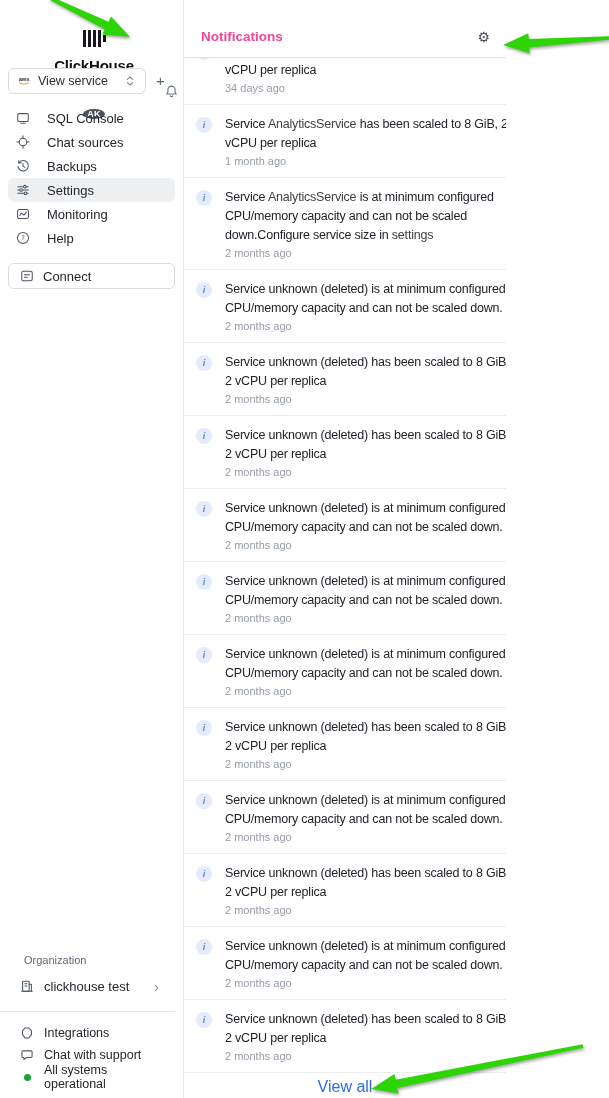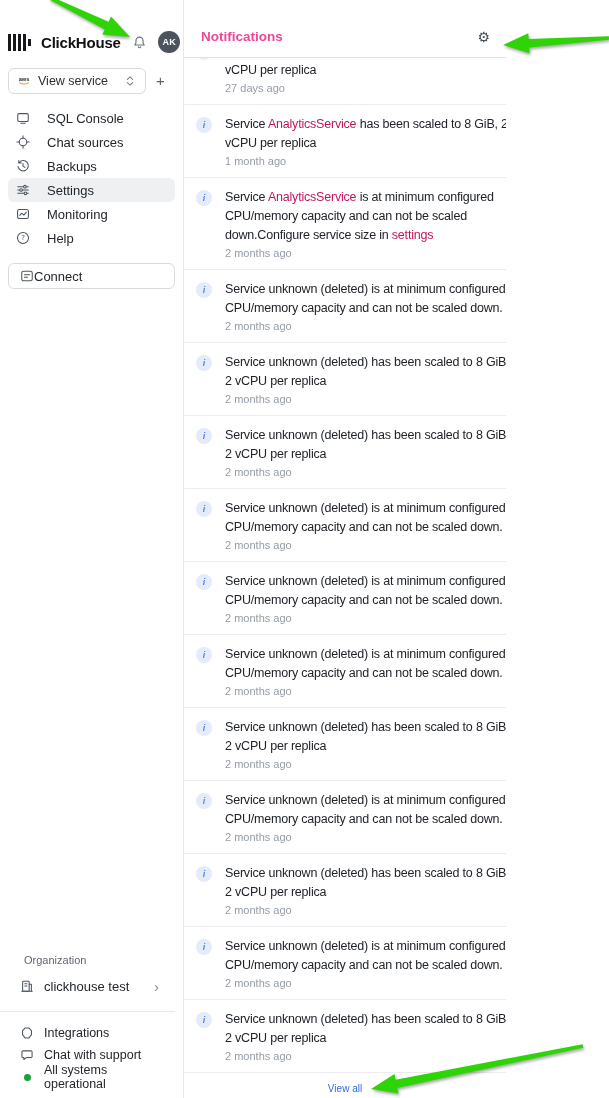--- a/index.html
+++ b/index.html
@@ -6,21 +6,21 @@
   html,body { width:609px; height:1098px; }
   body {
     position:relative; overflow:hidden; background:#fff;
     font-family:"Liberation Sans", sans-serif; color:#1d2025;
     -webkit-font-smoothing:antialiased;
   }
 
   
   .sidebar { position:absolute; left:0; top:0; width:184px; height:100%;
              border-right:1px solid #e7e8ea; background:#fff; }
-  .side-header { display:flex; align-items:center; margin:30px 3px 0 8px; height:24px; gap:10px; }
+  .side-header { display:flex; align-items:center; margin:30px 3px 0 8px; height:24px; gap:10px;flex-direction:column; }
   .logo { display:flex; align-items:center; gap:2px; height:17px; }
   .logo .bar { width:3px; height:17px; background:#17181c; }
   .logo .dot { width:3px; height:7px; background:#17181c; }
   .brand { font-size:15px; font-weight:700; letter-spacing:-0.2px; color:#101114; }
   .bell-btn { margin-left:auto; width:18px; height:18px; display:flex; align-items:center; justify-content:center; cursor:pointer; }
   .avatar { width:22px; height:22px; border-radius:50%; background:#4b535e; color:#fff;
             font-size:9px; font-weight:700; display:flex; align-items:center; justify-content:center; letter-spacing:0.2px; }
 
   .service-row { display:flex; align-items:center; margin:14px 8px 0 8px; }
   .service-select { width:138px; height:26px; border:1px solid #d8dadd; border-radius:6px;
@@ -31,21 +31,21 @@
   .nav { margin:12px 8px 0 8px; }
   .nav-item { display:flex; align-items:center; gap:17px; height:24px; padding:0 8px;
               border-radius:6px; cursor:pointer; }
   .nav-item.active { background:#eef0f1; }
   .nav-label { font-size:13px; color:#23262b; }
   .icon14 { width:14px; height:14px; display:inline-flex; flex-shrink:0; }
   .icon14 svg { width:14px; height:14px; stroke:#4c5560; fill:none; stroke-width:1.2;
                 stroke-linecap:round; stroke-linejoin:round; }
 
   .connect-btn { margin:13px 8px 0 8px; height:26px; border:1px solid #d8dadd; border-radius:6px;
-                 display:flex; align-items:center; padding:0 11px; cursor:pointer; background:#fff; }
+                 display:flex; align-items:center; gap:9px; padding:0 11px; cursor:pointer; background:#fff; }
   .connect-label { font-size:13px; color:#23262b; }
 
   .side-bottom { position:absolute; left:0; right:8px; bottom:10px; }
   .org-heading { font-size:11px; color:#5f6672; margin:0 0 8px 24px; }
   .org-row { display:flex; align-items:center; gap:10px; margin:0 8px 0 8px; padding:0 8px 0 12px;
              height:24px; cursor:pointer; }
   .org-name { flex:1; font-size:13px; color:#23262b; }
   .chev-right { font-size:15px; color:#8a919b; line-height:1; }
   .side-divider { border-top:1px solid #e7e8ea; margin:13px 0 10px 0; }
   .foot-item { display:flex; align-items:center; gap:10px; height:22px; padding:0 8px 0 20px; cursor:pointer; }
@@ -62,24 +62,24 @@
               color:#434a54; cursor:pointer; line-height:1; }
   .notif-list { flex:1; overflow:hidden; }
   .notif-item { display:flex; gap:13px; padding:10px 24px 9px 12px; border-bottom:1px solid #ececee; cursor:pointer; }
   .notif-item.partial { margin-top:-26px; }
   .notif-icon { width:16px; height:16px; border-radius:50%; background:#e4ebfb; color:#5b83e8;
                 font-size:9px; font-weight:700; display:flex; align-items:center; justify-content:center;
                 flex-shrink:0; margin-top:2px; font-style:italic; }
   .notif-body { min-width:0; }
   .notif-line { font-size:12.5px; line-height:19px; letter-spacing:-0.2px; color:#20242a; white-space:nowrap; }
   .line-spacer { height:19px; }
-  .notif-link { color:#be185d; text-decoration:none; cursor:pointer; }
+  .notif-link { color:#404040; text-decoration:none; cursor:pointer; }
   .notif-time { font-size:11px; color:#959ca6; margin-top:2px; line-height:13px; }
   .panel-footer { flex-shrink:0; height:25px; text-align:center; padding-top:5px; }
-  .view-all { font-size:10px; color:#2f6be4; text-decoration:none; cursor:pointer; }
+  .view-all { font-size:16px; color:#2f6be4; text-decoration:none; cursor:pointer; }
 
   
   #arrows { position:absolute; left:0; top:0; width:609px; height:1098px; pointer-events:none; }
   #arrows polygon { filter:drop-shadow(1px 2px 1.5px rgba(0,0,0,0.35)); }
 </style>
 </head>
 <body>
 
 <div class="sidebar">
 
@@ -240,21 +240,21 @@
   <div class="panel-header">
     <span class="panel-title">Notifications</span>
     <span class="gear-btn">⚙</span>
   </div>
   <div class="notif-list" id="notif-list">
       <div class="notif-item partial">
         <span class="notif-icon">i</span>
         <div class="notif-body">
           <div class="line-spacer"></div>
           <div class="notif-line">vCPU per replica</div>
-          <div class="notif-time">27 days ago</div>
+          <div class="notif-time">34 days ago</div>
         </div>
       </div>
       <div class="notif-item">
         <span class="notif-icon">i</span>
         <div class="notif-body">
           <div class="notif-line">Service <a class="notif-link">AnalyticsService</a> has been scaled to 8 GiB, 2</div>
           <div class="notif-line">vCPU per replica</div>
           <div class="notif-time">1 month ago</div>
         </div>
       </div>

